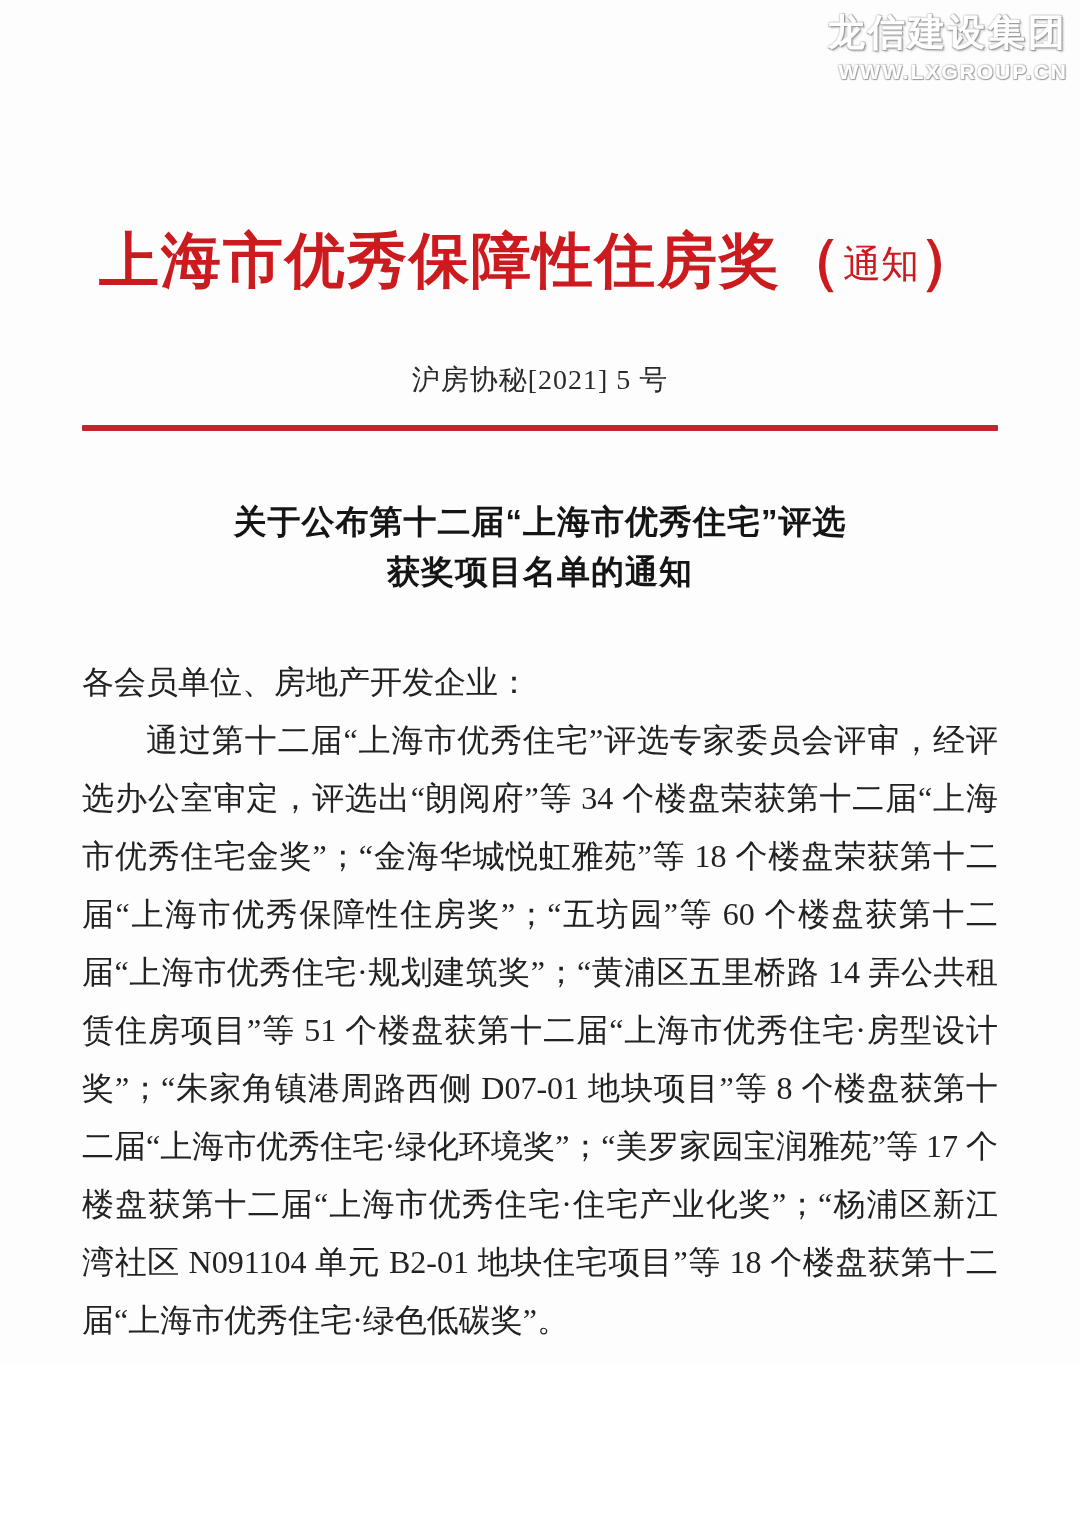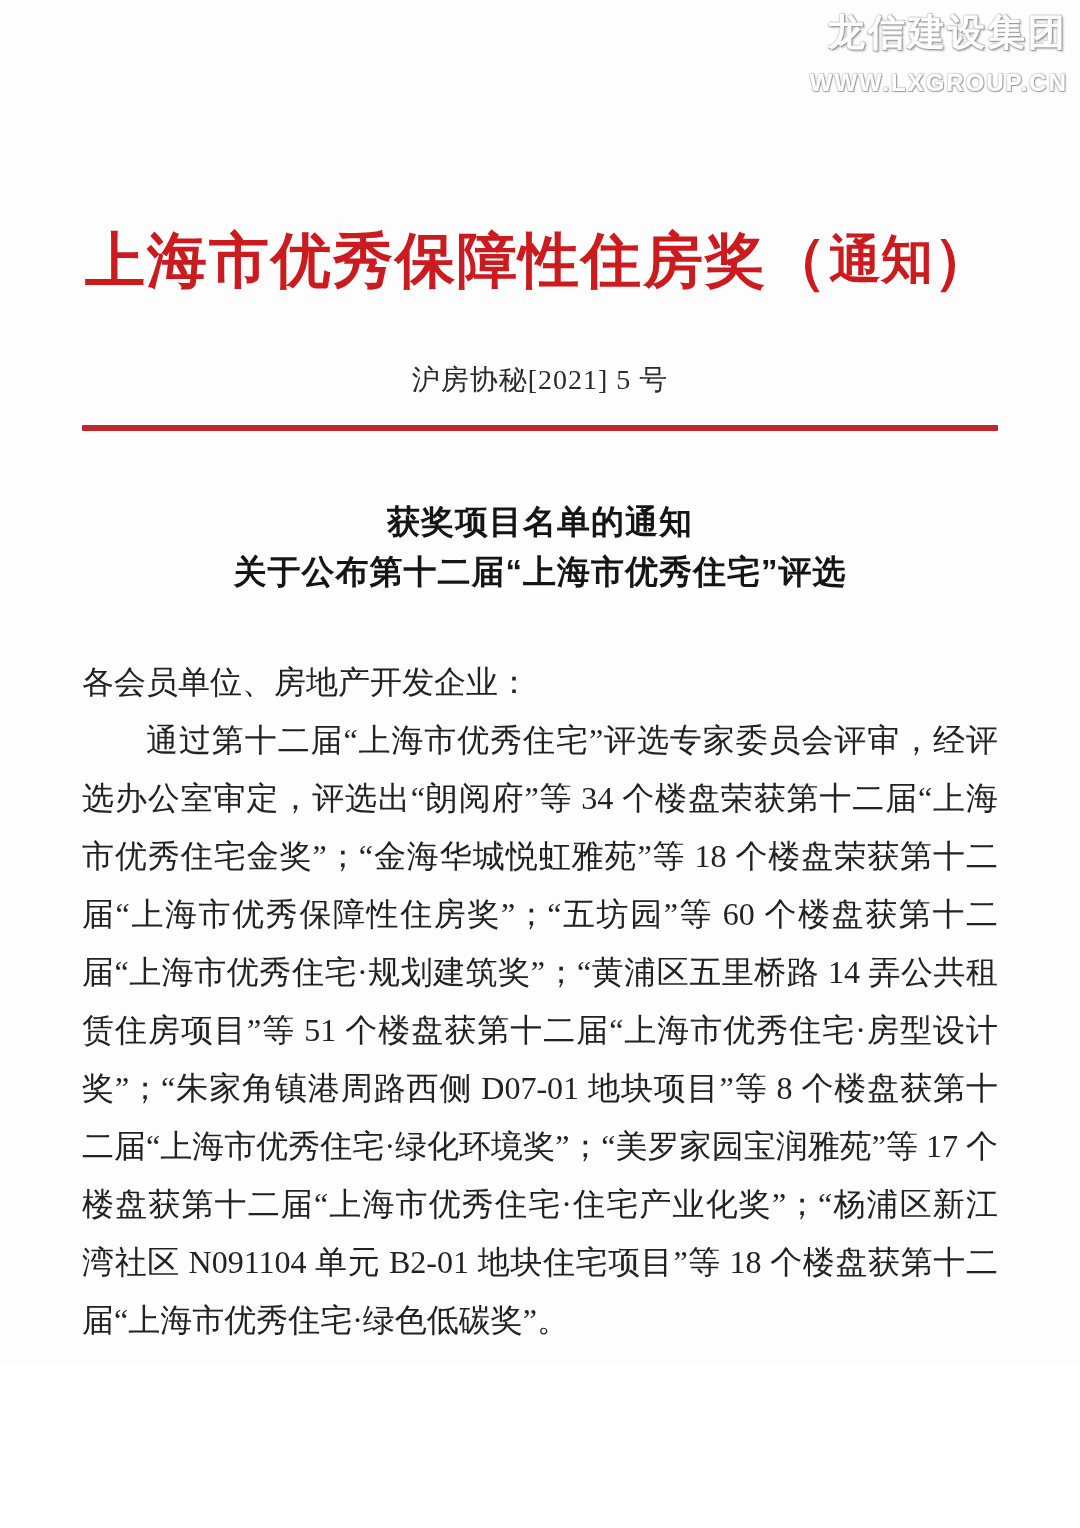--- a/index.html
+++ b/index.html
@@ -31,22 +31,22 @@
     color: #ffffff;
     user-select: none;
   }
   .wm-name {
     font-size: 37px;
     letter-spacing: 3px;
     text-shadow: 1px 1px 1px #979797, -1px -1px 1px #e2e2e2,
                  1px -1px 1px #bdbdbd, -1px 1px 1px #bdbdbd, 2px 2px 2px #cfcfcf;
   }
   .wm-url {
-    margin-top: 11px;
-    font-size: 24px;
+    margin-top: 2px;
+    font-size: 21px;
     letter-spacing: 2px;
     text-shadow: 1px 1px 1px #9b9b9b, -1px -1px 1px #e2e2e2,
                  1px -1px 1px #c2c2c2, -1px 1px 1px #c2c2c2;
   }
   
   .org-title {
     margin: 0;
     padding-top: 224px;
     text-align: center;
     font-family: "Liberation Serif", "DejaVu Serif", serif;
@@ -55,22 +55,22 @@
     line-height: 1.25;
     color: #cb1b1e;
     letter-spacing: 2px;
     white-space: nowrap;
   }
   .org-title .paren {
     font-size: 60px;
     font-weight: bold;
   }
   .org-title .paren-label {
-    font-size: 52px;
-    font-weight: bold;
+    font-size: 38px;
+    font-weight: normal;
     vertical-align: 4px;
     letter-spacing: 0;
   }
   .doc-number {
     margin-top: 62px;
     text-align: center;
     font-size: 28px;
     color: #2a2a2a;
     letter-spacing: 1px;
   }
@@ -130,22 +130,22 @@
 
   <div class="content">
 
     <h1 class="org-title"><span>上海市优秀保障性住房奖</span><span class="paren">（</span><span class="paren-label">通知</span><span class="paren">）</span></h1>
 
     <div class="doc-number">沪房协秘[2021] 5 号</div>
 
     <div class="red-rule"></div>
 
     <h2 class="doc-title">
+      <span class="line">关于公布第十二届“上海市优秀住宅”评选</span>
       <span class="line">获奖项目名单的通知</span>
-      <span class="line">关于公布第十二届“上海市优秀住宅”评选</span>
     </h2>
 
     <div class="body-text">
       <p class="salutation">各会员单位、房地产开发企业：</p>
       <p class="indent">通过第十二届“上海市优秀住宅”评选专家委员会评审，经评选办公室审定，评选出“朗阅府”等 34 个楼盘荣获第十二届“上海市优秀住宅金奖”；“金海华城悦虹雅苑”等 18 个楼盘荣获第十二届“上海市优秀保障性住房奖”；“五坊园”等 60 个楼盘获第十二届“上海市优秀住宅·规划建筑奖”；“黄浦区五里桥路 14 弄公共租赁住房项目”等 51 个楼盘获第十二届“上海市优秀住宅·房型设计奖”；“朱家角镇港周路西侧 D07-01 地块项目”等 8 个楼盘获第十二届“上海市优秀住宅·绿化环境奖”；“美罗家园宝润雅苑”等 17 个楼盘获第十二届“上海市优秀住宅·住宅产业化奖”；“杨浦区新江湾社区 N091104 单元 B2-01 地块住宅项目”等 18 个楼盘获第十二届“上海市优秀住宅·绿色低碳奖”。</p>
     </div>
 
   </div>
 
   <div class="page-footer">- 1 -</div>

